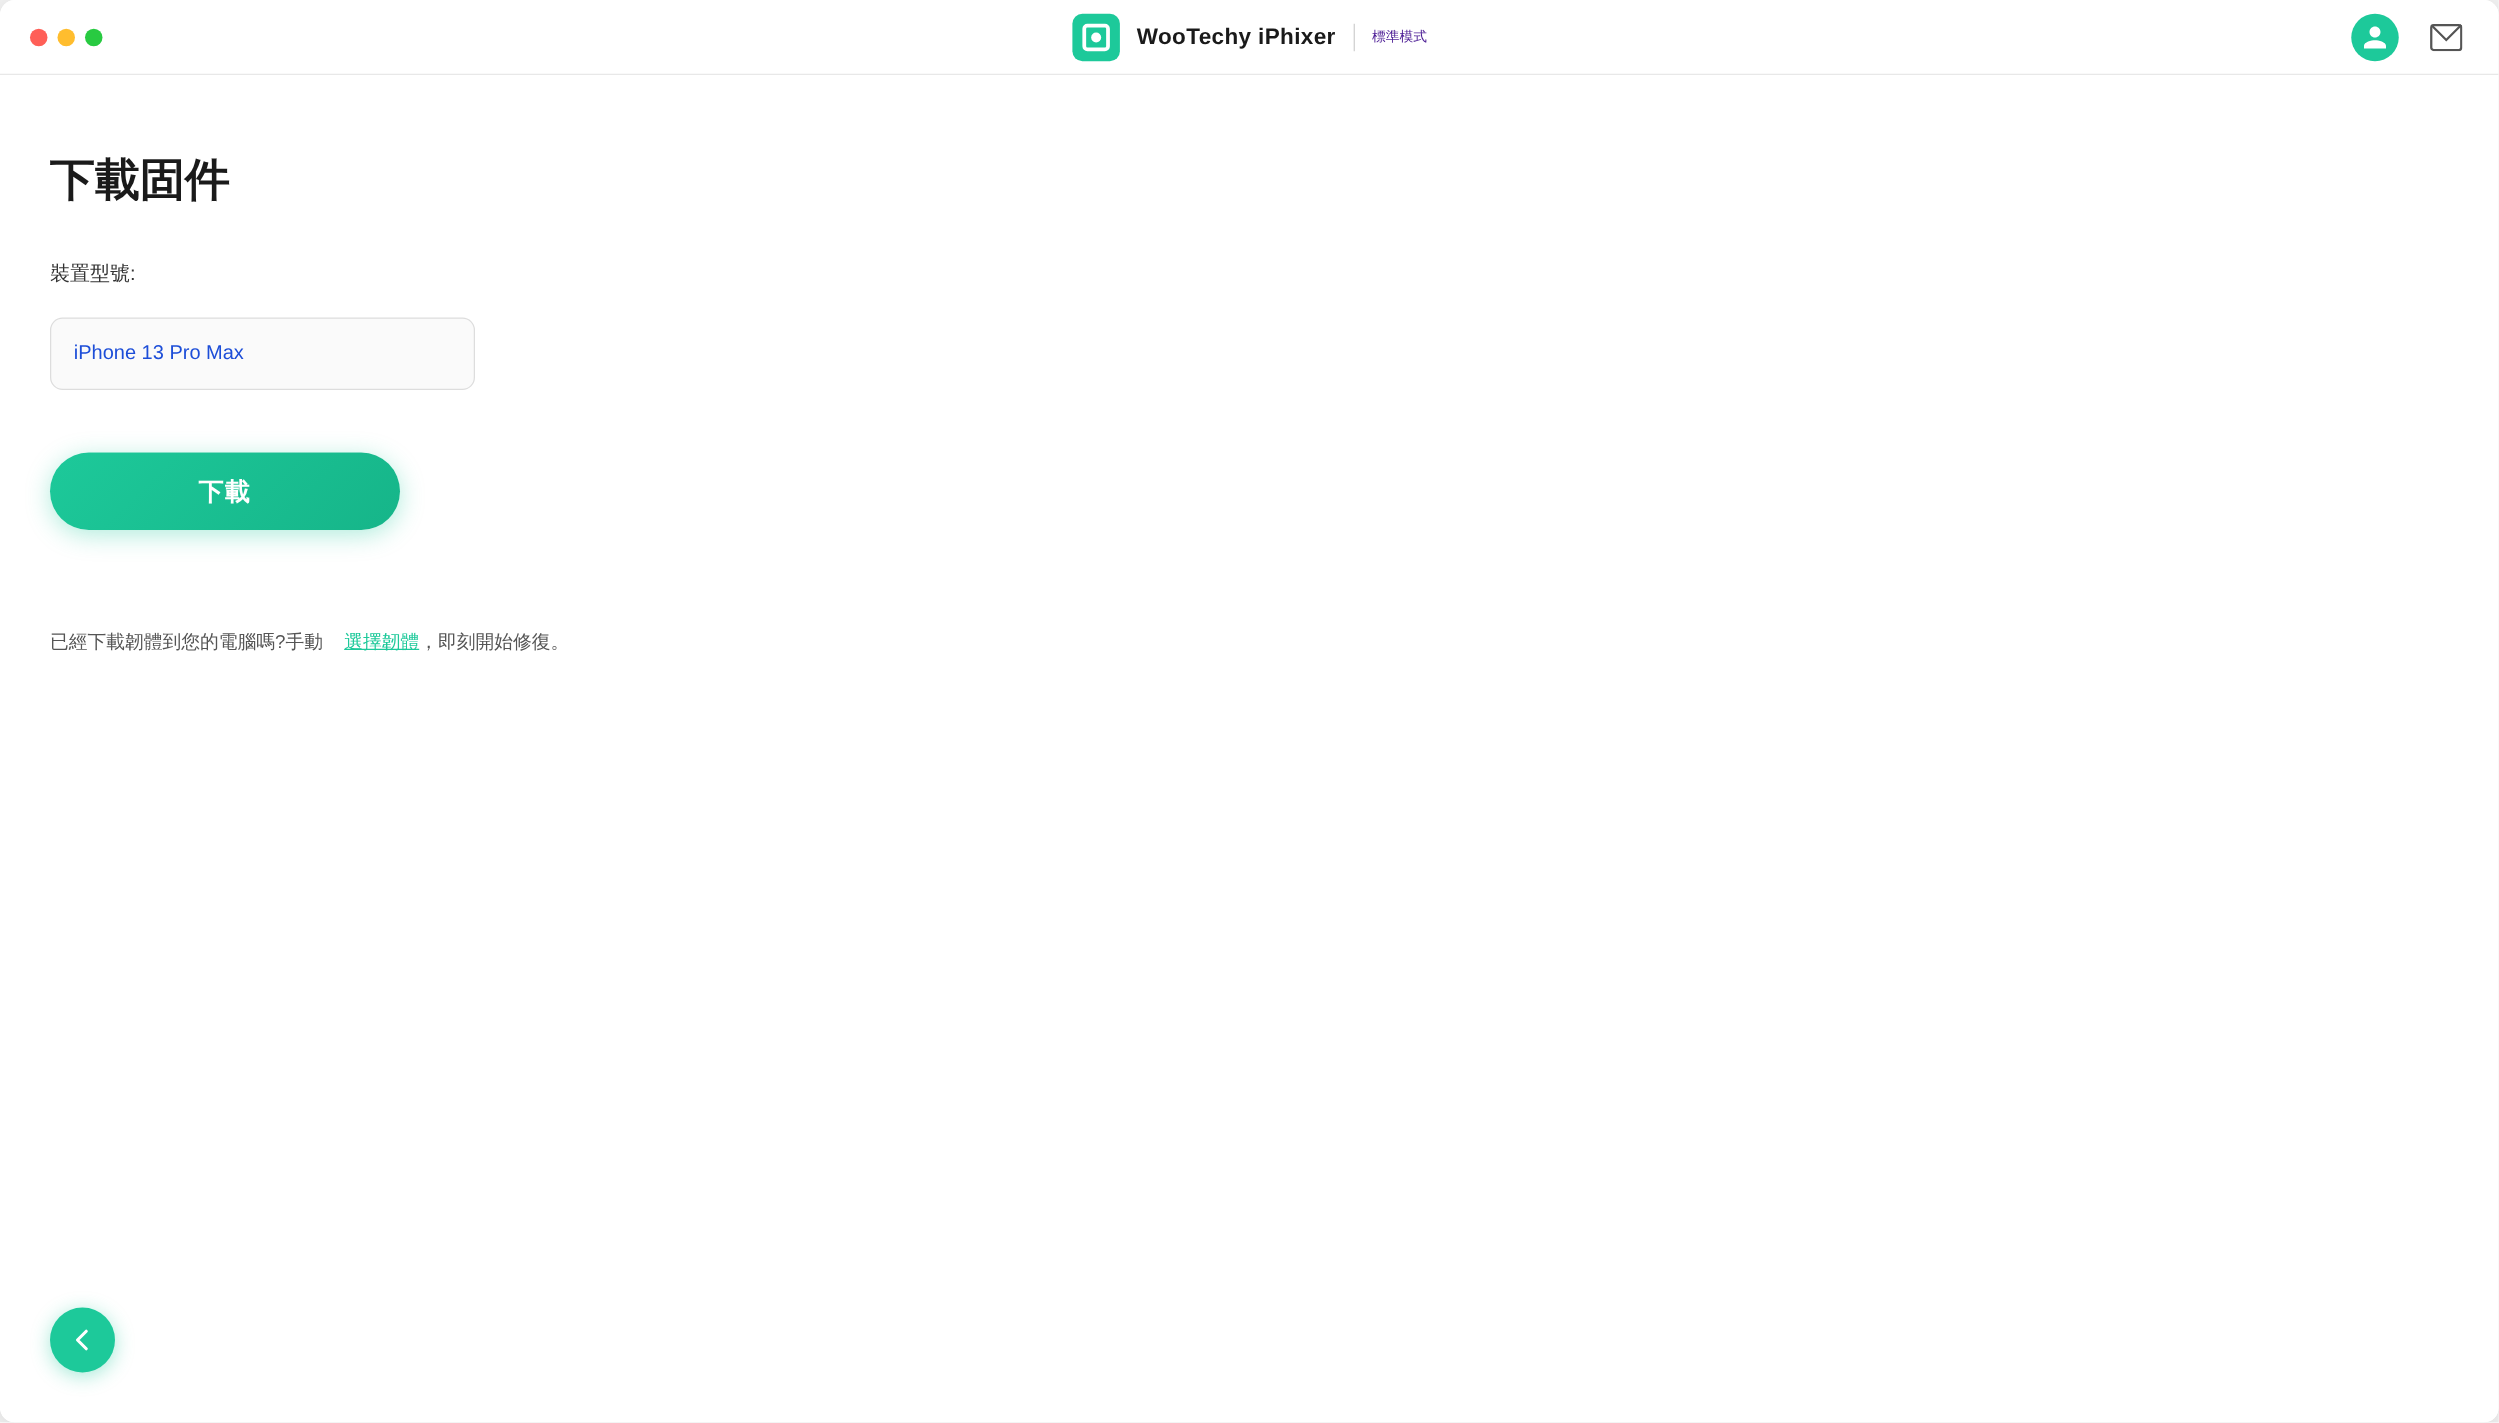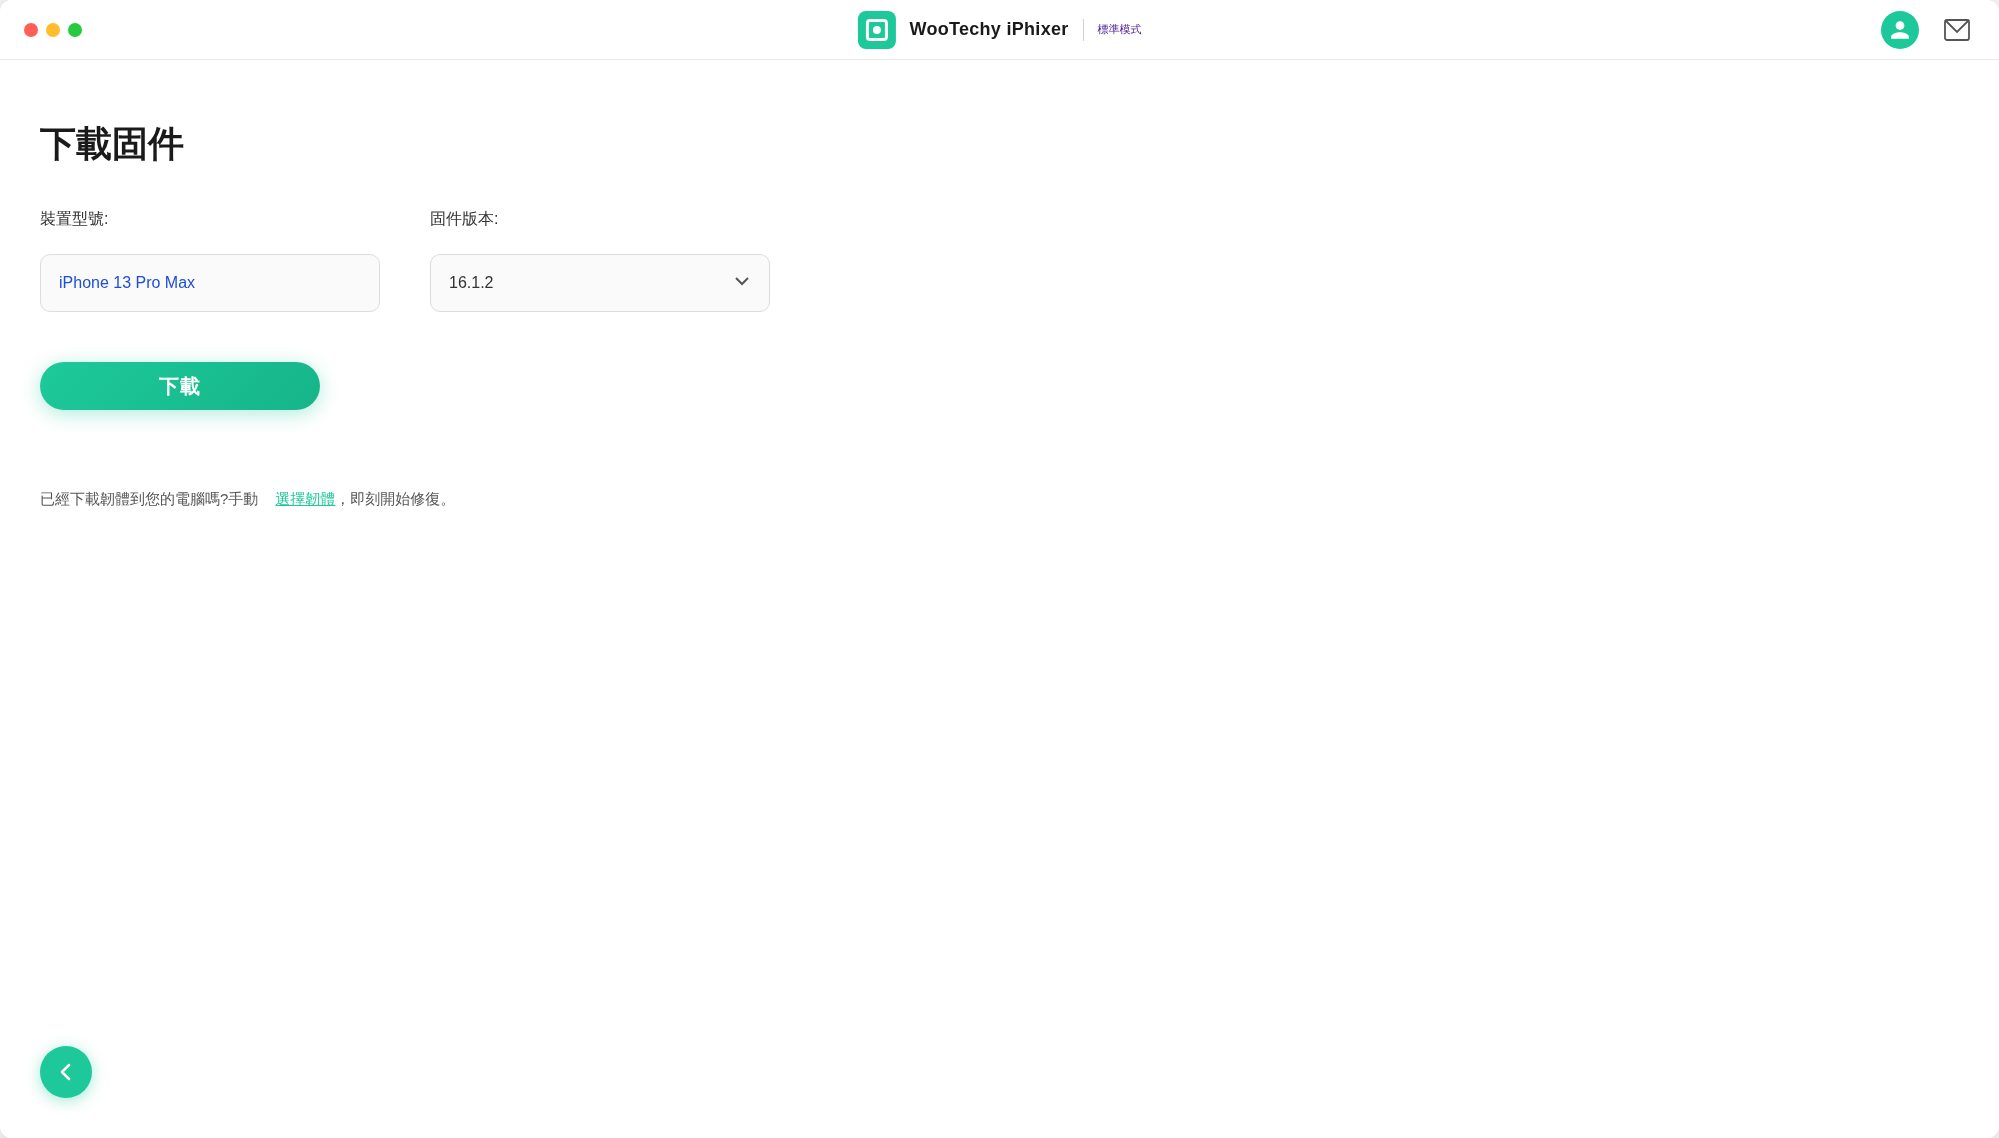--- a/index.html
+++ b/index.html
@@ -225,21 +225,21 @@
       color: #333;
     }
 
     .chevron-down {
       color: #555;
       font-size: 18px;
     }
 
     .download-button {
       width: 280px;
-      height: 48px;
+      height: 62px;
       background: linear-gradient(135deg, #1dc99a, #16b589);
       border: none;
       border-radius: 35px;
       color: white;
       font-size: 20px;
       font-weight: 600;
       cursor: pointer;
       letter-spacing: 1px;
       margin-bottom: 80px;
       box-shadow: 0 4px 20px rgba(29, 201, 154, 0.35);
@@ -313,31 +313,20 @@
   </div>
 
   <div class="main-content">
     <h1 class="page-title">下載固件</h1>
 
     <div class="form-section">
       <div class="form-group">
         <label class="form-label">裝置型號:</label>
         <input class="form-input" type="text" readonly="" value="iPhone 13 Pro Max" style="">
       </div>
-      <div class="form-group">
-        <label class="form-label">固件版本:</label>
-        <div class="form-select-wrapper">
-          <span class="form-select-value">16.1.2</span>
-          <span class="chevron-down">
-            <svg width="18" height="18" viewBox="0 0 18 18" fill="none" stroke="#555" stroke-width="2">
-              <polyline points="3,6 9,12 15,6"></polyline>
-            </svg>
-          </span>
-        </div>
-      </div>
     </div>
 
     <button class="download-button">下載</button>
 
     <div class="bottom-text">
       <span>已經下載韌體到您的電腦嗎?手動</span><a>選擇韌體</a><span>，即刻開始修復。</span>
     </div>
 
     <div class="back-button">
       <svg width="22" height="22" viewBox="0 0 22 22" fill="none" stroke="white" stroke-width="2.5" stroke-linecap="round" stroke-linejoin="round">

